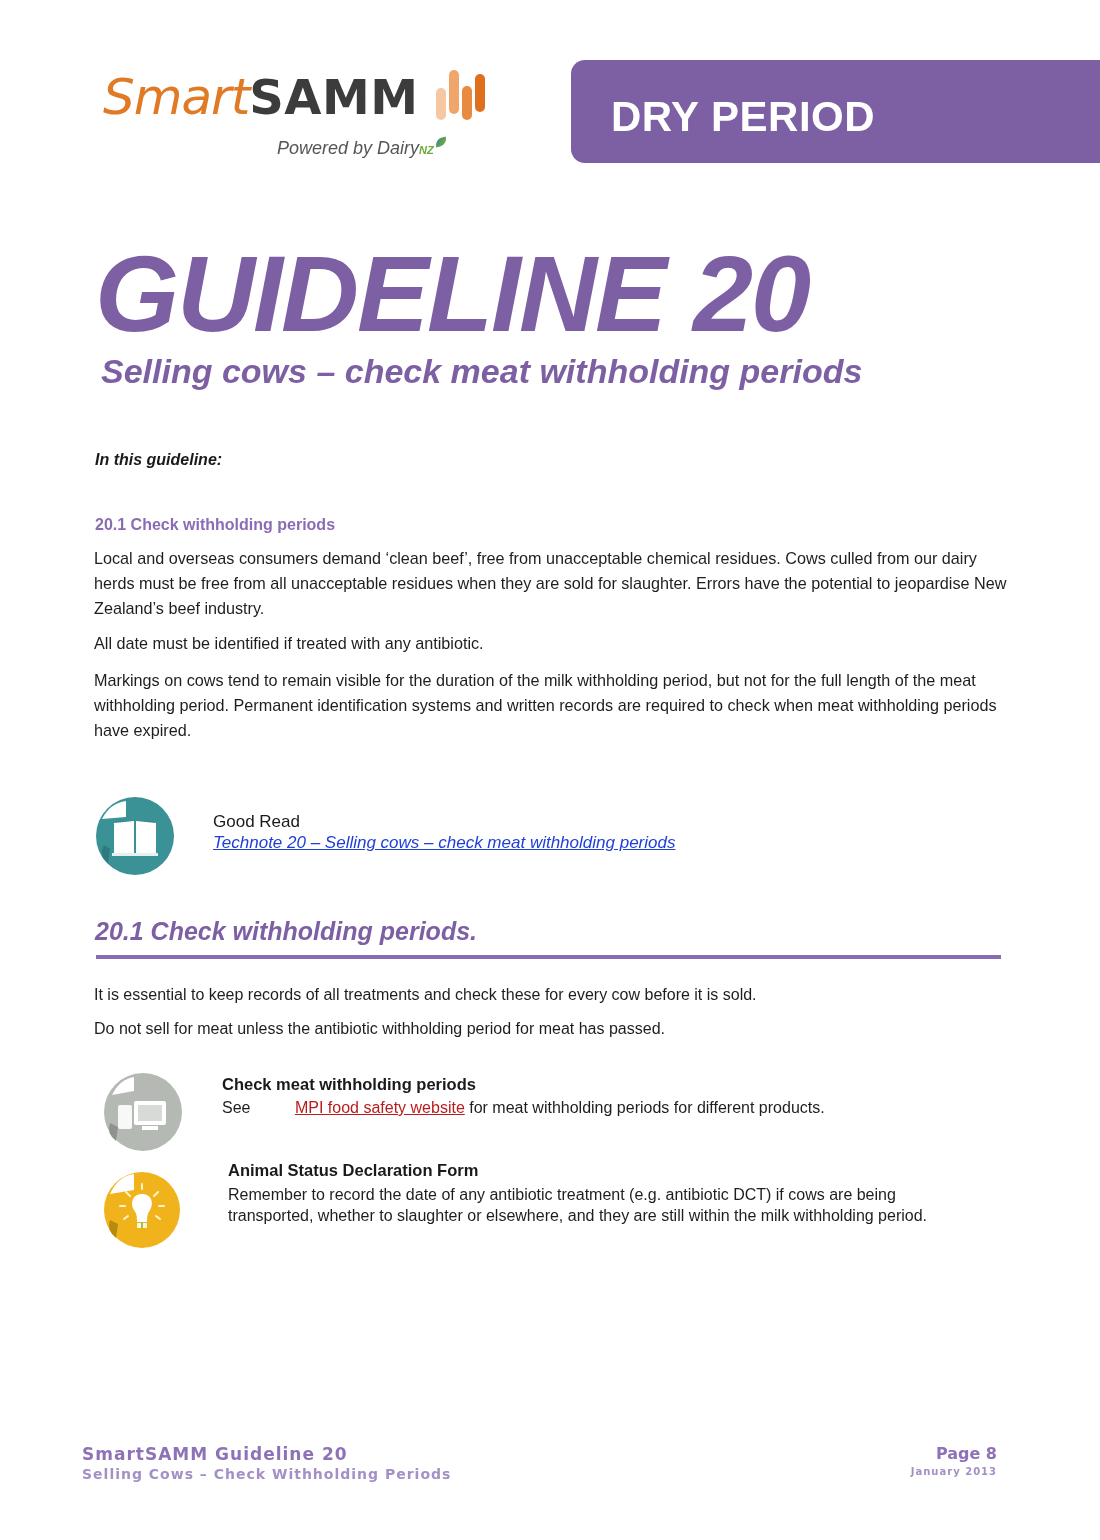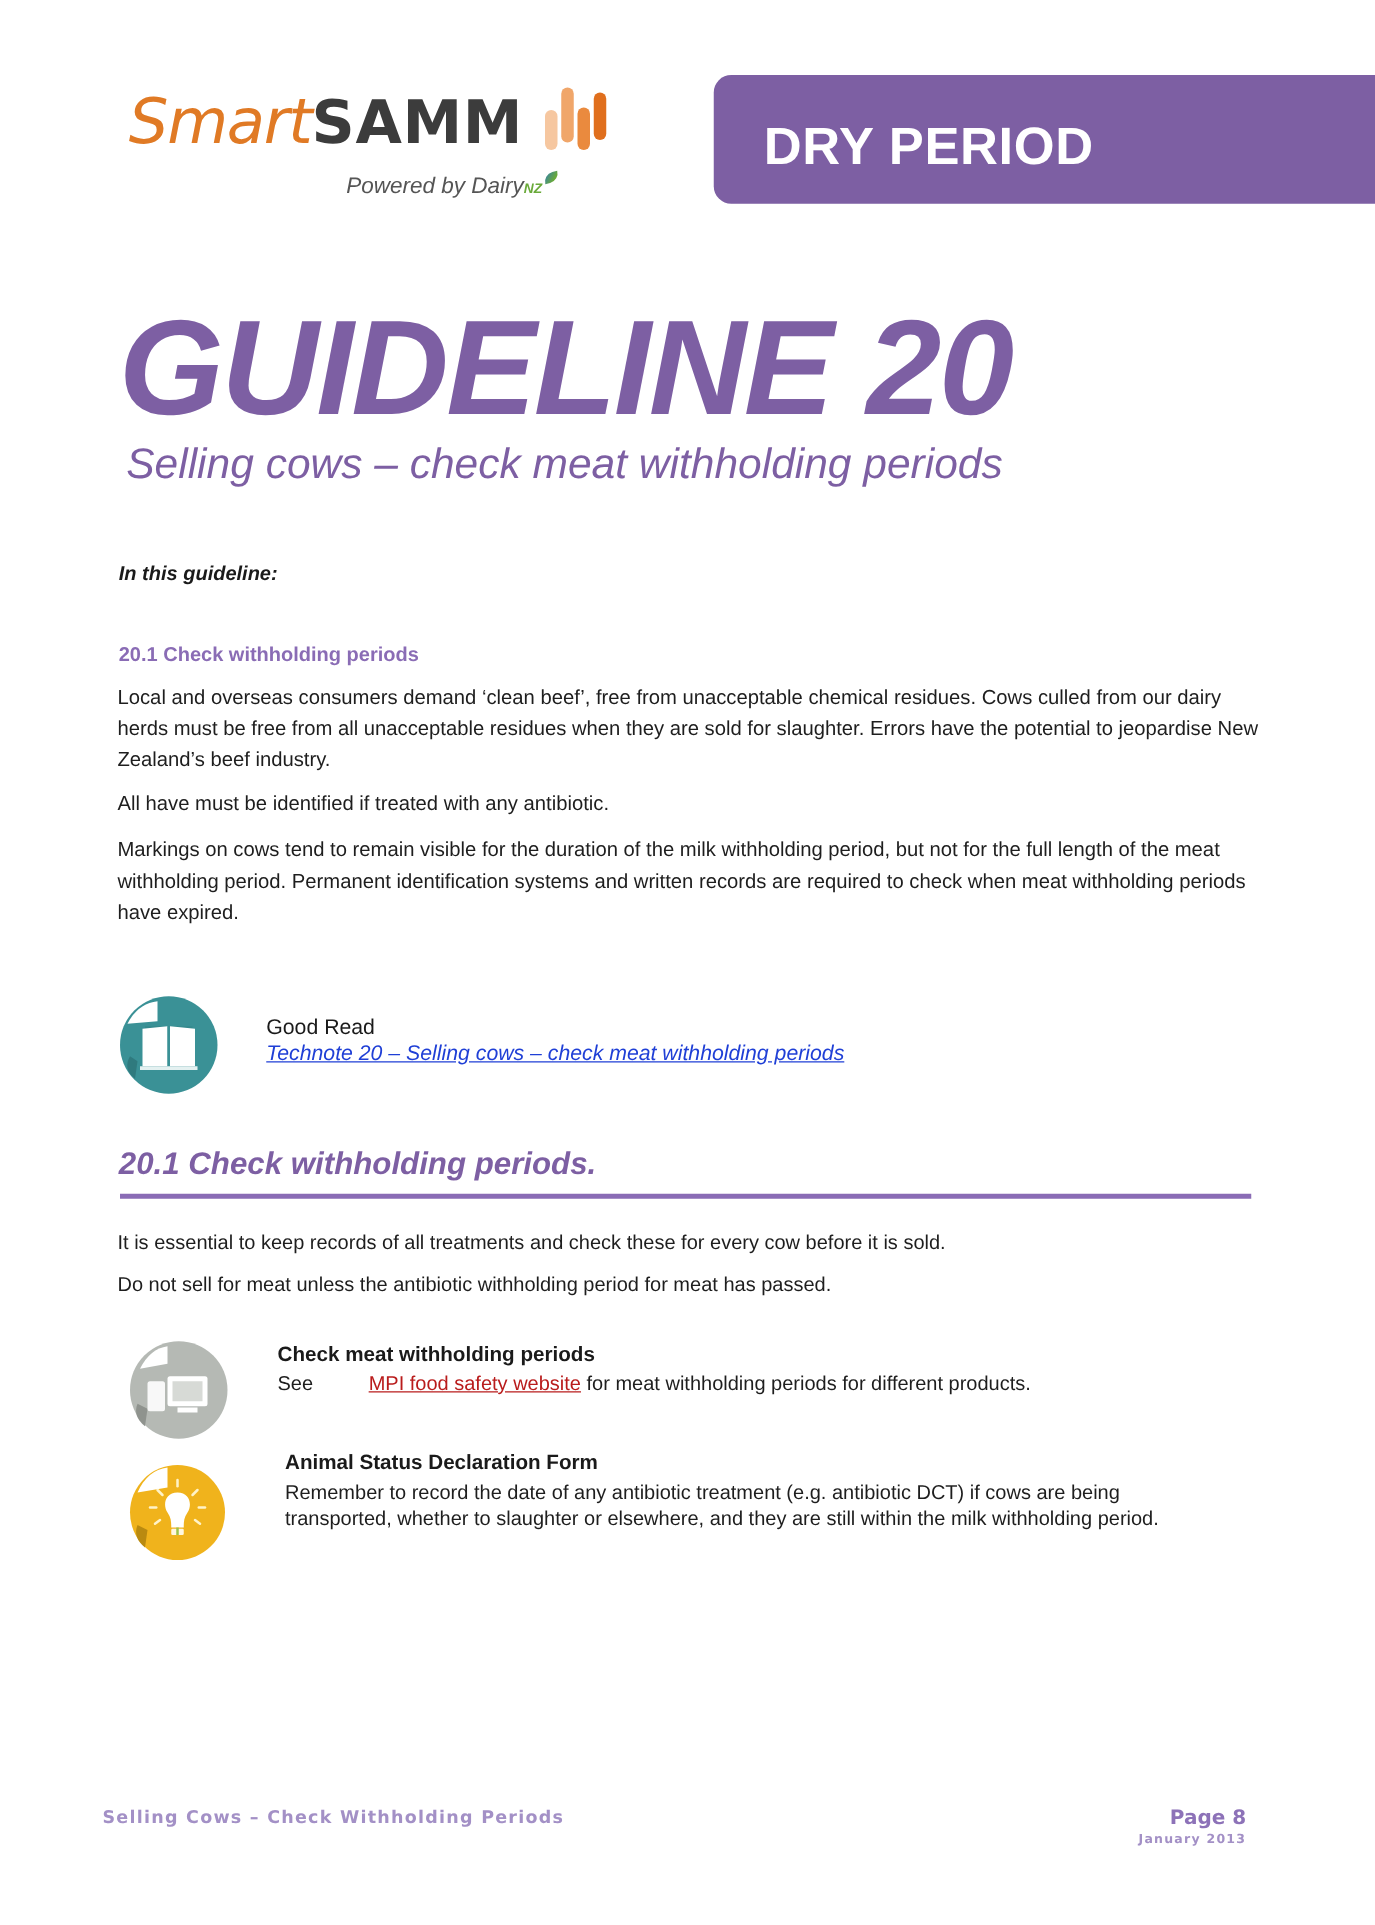--- a/index.html
+++ b/index.html
@@ -16,21 +16,21 @@
     .logo-powered { position: absolute; left: 174px; top: 66px; font-family: Liberation Sans, sans-serif; font-style: italic; font-size: 18px; color: #555555; white-space: nowrap; }
     .logo-powered .nz { color: #6aaa3a; font-size: 11px; font-weight: bold; font-style: italic; }
     .logo-leaf { display: inline-block; width: 12px; height: 8px; background: linear-gradient(135deg, #2d7bb8 0%, #6aaa3a 70%); border-radius: 8px 0 8px 0; transform: translateY(-8px) rotate(-15deg); margin-left: 1px; }
 
     
     .banner { position: absolute; left: 571px; top: 60px; width: 529px; height: 103px; background: #7d5fa3; border-radius: 14px 0 0 14px; }
     .banner-text { position: absolute; left: 40px; top: 33px; font-family: "Liberation Sans", sans-serif; font-weight: bold; font-size: 42px; color: #ffffff; letter-spacing: 0.5px; }
 
     
     .title { position: absolute; left: 95px; top: 240px; font-family: "Liberation Sans", sans-serif; font-weight: bold; font-style: italic; font-size: 108px; color: #7d5fa3; letter-spacing: -2px; line-height: 1; white-space: nowrap; }
-    .subtitle { position: absolute; left: 101px; top: 352px; font-family: "Liberation Sans", sans-serif; font-weight: normal; font-style: italic; font-size: 34px; color: #7d5fa3; white-space: nowrap; }
+    .subtitle { position: absolute; left: 101px; top: 352px; font-family: "Liberation Sans", sans-serif; font-weight: bold; font-style: italic; font-size: 34px; color: #7d5fa3; white-space: nowrap; }
 
     
     .toc-label { position: absolute; left: 95px; top: 451px; font-size: 16px; font-style: italic; font-weight: bold; color: #1a1a1a; }
     .toc-item { position: absolute; left: 95px; top: 516px; font-size: 16px; font-weight: bold; color: #8a6cb5; text-decoration: none; }
 
     
     .para { position: absolute; left: 94px; width: 920px; font-size: 16.2px; line-height: 25px; color: #1e1e1e; }
     .p1 { top: 546px; }
     .p2 { top: 631px; }
     .p3 { top: 668px; }
@@ -92,21 +92,21 @@
   <div class="banner-text">DRY PERIOD</div>
 </div>
 
 <h1 class="title">GUIDELINE 20</h1>
 <h2 class="subtitle">Selling cows – check meat withholding periods</h2>
 
 <div class="toc-label">In this guideline:</div>
 <a class="toc-item">20.1 Check withholding periods</a>
 
 <p class="para p1">Local and overseas consumers demand ‘clean beef’, free from unacceptable chemical residues. Cows culled from our dairy herds must be free from all unacceptable residues when they are sold for slaughter. Errors have the potential to jeopardise New Zealand’s beef industry.</p>
-<p class="para p2">All have must be identified if treated with any antibiotic.</p>
+<p class="para p2">All date must be identified if treated with any antibiotic.</p>
 <p class="para p3">Markings on cows tend to remain visible for the duration of the milk withholding period, but not for the full length of the meat withholding period. Permanent identification systems and written records are required to check when meat withholding periods have expired.</p>
 
 <div class="icon-circle good-read-icon">
   <svg width="78" height="78" viewBox="0 0 78 78">
     <path d="M6 22 Q14 6 30 4 L30 20 Z" fill="#ffffff"></path>
     <path d="M8 48 Q2 58 12 66 L14 52 Z" fill="#2f7a7e"></path>
     <rect x="20" y="24" width="38" height="30" fill="#2f7a7e" opacity="0.35"></rect>
     <path d="M18 26 L38 24 L38 56 L18 56 Z" fill="#ffffff"></path>
     <path d="M40 24 L60 26 L60 56 L40 56 Z" fill="#ffffff"></path>
     <line x1="39" y1="24" x2="39" y2="57" stroke="#3a9196" stroke-width="2"></line>
@@ -152,18 +152,19 @@
     </g>
     <path d="M38 22 C28 22 26 32 30 38 C33 42 33 46 33 50 L43 50 C43 46 43 42 46 38 C50 32 48 22 38 22 Z" fill="#ffffff"></path>
     <rect x="33" y="51" width="10" height="5" rx="1" fill="#fff7e0"></rect>
     <line x1="38" y1="50" x2="38" y2="56" stroke="#9bc24a" stroke-width="2"></line>
   </svg>
 </div>
 <div class="tip-title tip2-title">Animal Status Declaration Form</div>
 <div class="tip-body tip2-body">Remember to record the date of any antibiotic treatment (e.g. antibiotic DCT) if cows are being transported, whether to slaughter or elsewhere, and they are still within the milk withholding period.</div>
 
 <div class="footer-left">
+  <div class="footer-title">SmartSAMM Guideline 20</div>
   <div class="footer-sub">Selling Cows – Check Withholding Periods</div>
 </div>
 <div class="footer-right">
   <div class="footer-page">Page 8</div>
   <div class="footer-date">January 2013</div>
 </div>
 
 </body></html>

